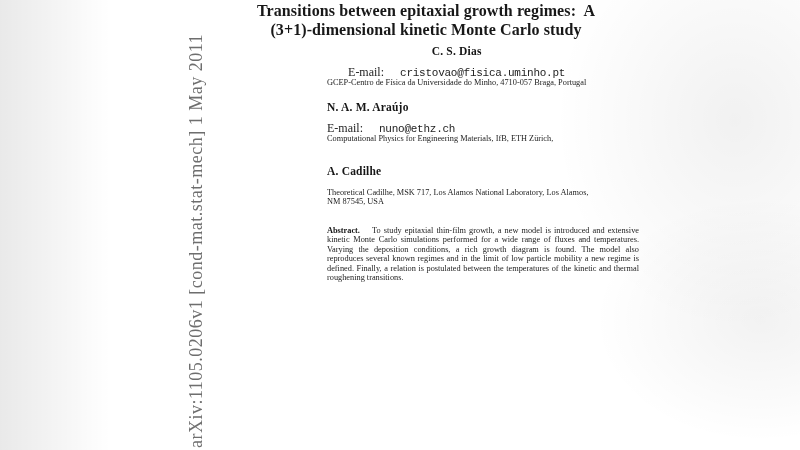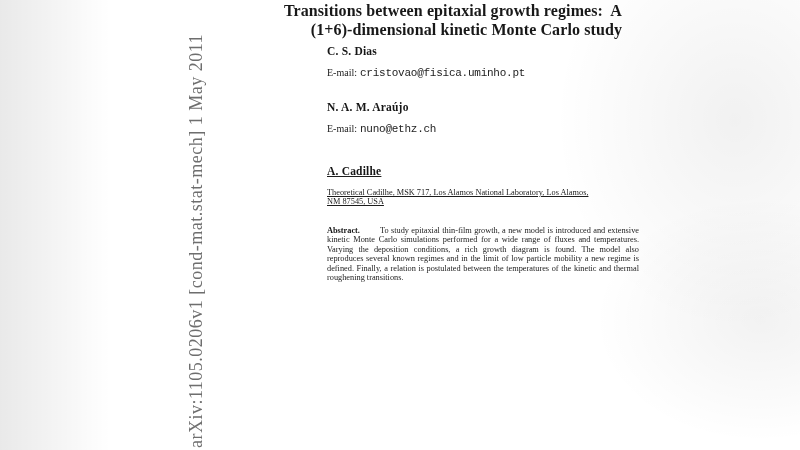--- a/index.html
+++ b/index.html
@@ -29,94 +29,96 @@
     letter-spacing: 0.5px;
     color: #6e6e6e;
     line-height: 21px;
   }
 
   .title {
     position: absolute;
     left: 230px;
     top: 1px;
     width: 392px;
-    text-align: right;
+    text-align: center;
     font-weight: bold;
     font-size: 16px;
     line-height: 19px;
     letter-spacing: 0.1px;
     color: #181818;
   }
   .title-line { white-space: pre; }
 
   .author { position: absolute; left: 327px; }
-  #author1 { top: 45px; }
+  #author1 { top: 45px; text-align: center; }
   #author2 { top: 101px; }
-  #author3 { top: 165px; text-decoration: underline; }
+  #author3 { top: 165px; }
 
   .author-name {
     font-weight: bold;
     font-size: 11.5px;
     line-height: 13px;
     margin-bottom: 10px;
     letter-spacing: 0.2px;
     color: #161616;
   }
   .author-lines {
     font-size: 8.3px;
     line-height: 9.3px;
     white-space: nowrap;
     color: #222222;
   }
-  .email-label { font-size: 10px; margin-right: 3px; }
+  .email-label { font-size: 12px; margin-right: 16px; }
   .email-value {
     font-family: "Liberation Mono", monospace;
     font-size: 11px;
     letter-spacing: -0.25px;
   }
 
   .abstract {
     position: absolute;
     left: 327px;
     top: 226px;
     width: 312px;
     font-size: 8.3px;
     line-height: 9.4px;
     text-align: justify;
     color: #222222;
   }
-  .abstract-label { font-weight: bold; margin-right: 20px; color: #161616; }
+  .abstract-label { font-weight: bold; margin-right: 12px; color: #161616; }
 </style>
 </head>
 <body>
 
 <div class="canvas">
 
   <div class="arxiv-watermark">arXiv:1105.0206v1  [cond-mat.stat-mech]  1 May 2011</div>
 
   <div class="title">
     <div class="title-line">Transitions between epitaxial growth regimes:  A</div>
-    <div class="title-line">(1+6)-dimensional kinetic Monte Carlo study</div>
+    <div class="title-line">(3+1)-dimensional kinetic Monte Carlo study</div>
   </div>
 
   <section class="author" id="author1">
     <div class="author-name">C. S. Dias</div>
     <div class="author-lines">
       <div class="email-line">
         <span class="email-label">E-mail:</span><span class="email-value">cristovao@fisica.uminho.pt</span>
       </div>
+      <div class="affil-line">GCEP-Centro de Física da Universidade do Minho, 4710-057 Braga, Portugal</div>
     </div>
   </section>
 
   <section class="author" id="author2">
     <div class="author-name">N. A. M. Araújo</div>
     <div class="author-lines">
       <div class="email-line">
         <span class="email-label">E-mail:</span><span class="email-value">nuno@ethz.ch</span>
       </div>
+      <div class="affil-line">Computational Physics for Engineering Materials, IfB, ETH Zürich,</div>
     </div>
   </section>
 
   <section class="author" id="author3">
     <div class="author-name">A. Cadilhe</div>
     <div class="author-lines">
       <div class="affil-line">Theoretical Cadilhe, MSK 717, Los Alamos National Laboratory, Los Alamos,</div>
       <div class="affil-line">NM 87545, USA</div>
     </div>
   </section>

